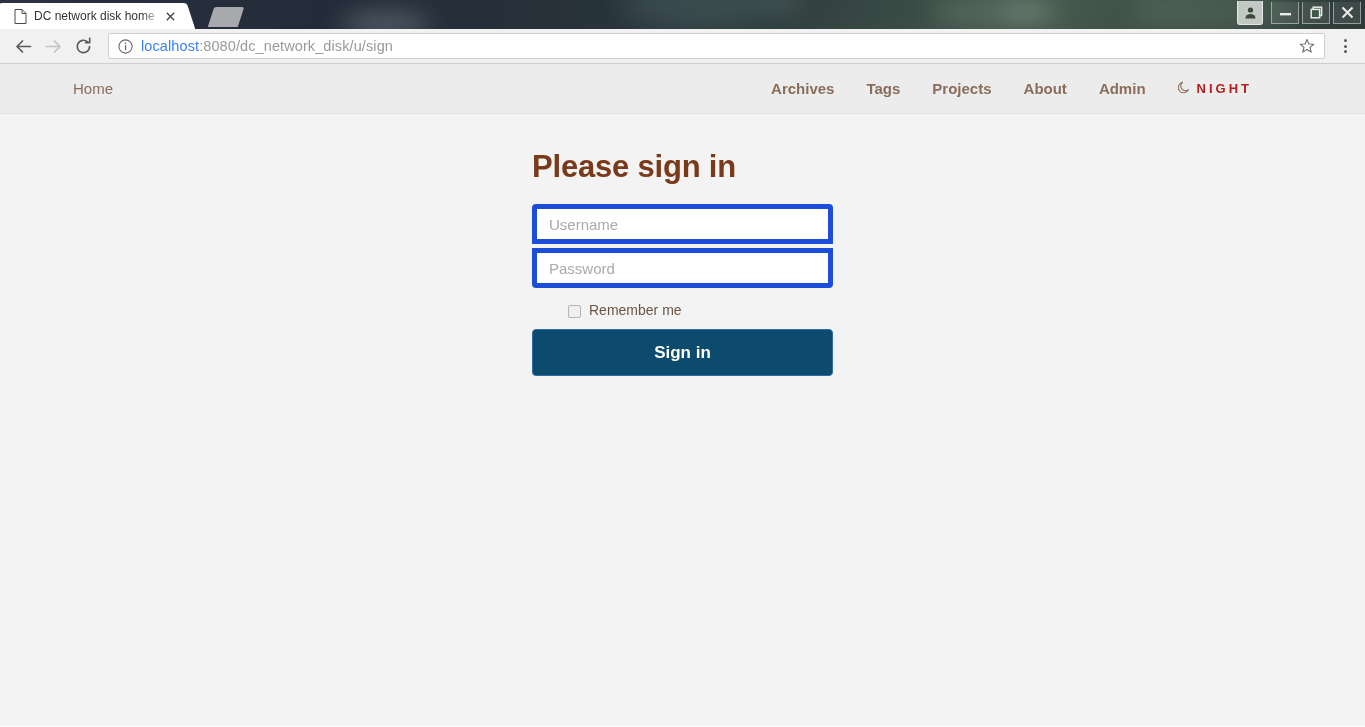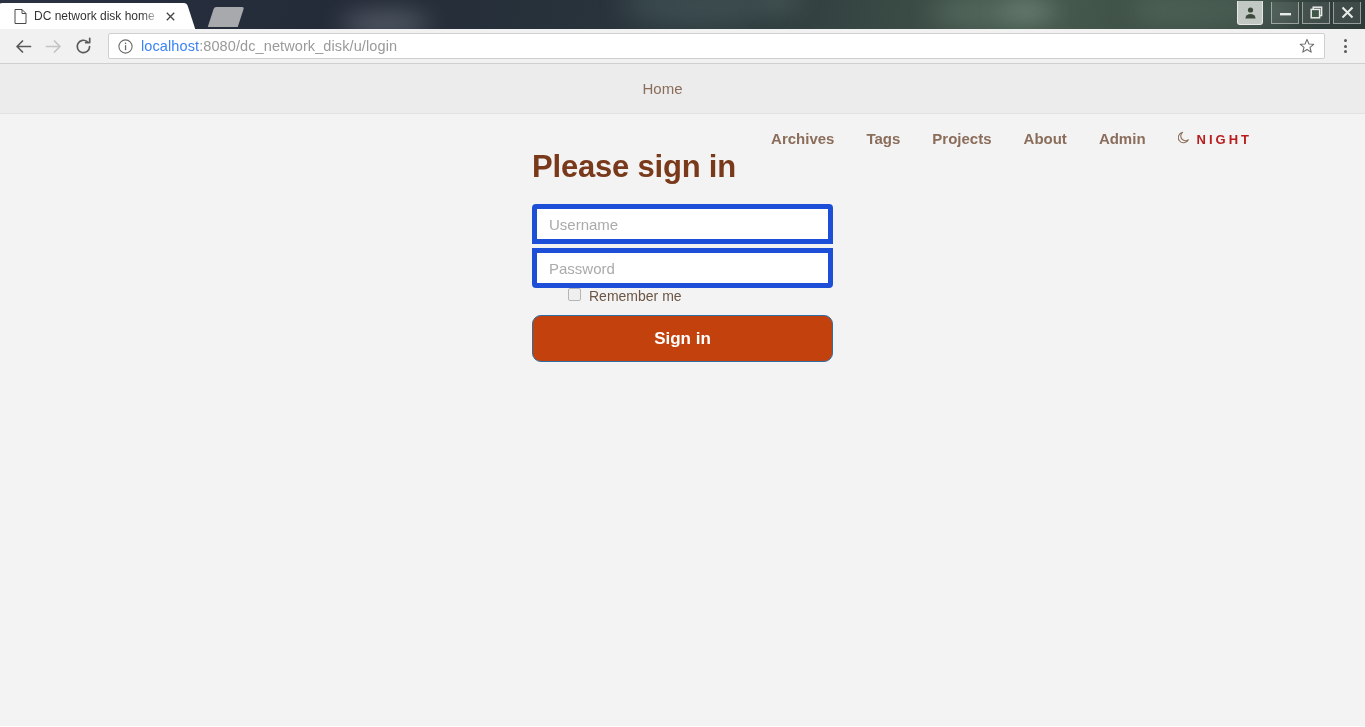--- a/index.html
+++ b/index.html
@@ -189,21 +189,20 @@
     overflow: hidden;
   }
 
   .site-nav {
     height: 50px;
     background: #ececec;
     border-bottom: 1px solid #e2e2e2;
     display: flex;
     align-items: center;
     padding: 0 113px 0 73px;
-    flex-direction: column;
   }
   .nav-left { display: flex; align-items: center; }
   .nav-right { margin-left: auto; display: flex; align-items: center; gap: 0; font-weight: bold; }
 
   .nav-link {
     font-size: 15px;
     color: #8a6d5a;
     text-decoration: none;
     padding: 0 16px;
     line-height: 50px;
@@ -252,21 +251,22 @@
     outline: none;
     font-family: "Liberation Sans", sans-serif;
     display: block;
   }
   .field::placeholder { color: #aaaaaa; }
   .field-top { border-radius: 4px 4px 0 0; }
   .field-bottom { border-radius: 0 0 4px 4px; margin-top: 4px; }
 
   .remember-row {
     display: flex;
-    align-items: flex-start;
+    align-items: flex-end;
+    margin-top: 14px;
     margin-bottom: 11px;
     padding-left: 36px;
   }
   .remember-box {
     width: 13px; height: 13px;
     border: 1px solid #b5b5b5;
     background: #efefef;
     border-radius: 2px;
     margin-right: 8px;
     cursor: pointer;
@@ -274,23 +274,23 @@
   }
   .remember-label {
     font-size: 14px;
     color: #6b5646;
     cursor: pointer;
   }
 
   .signin-btn {
     width: 301px;
     height: 47px;
-    background: #c2410c;
+    background: #0c4a6e;
     border: 1px solid #2d6da3;
-    border-radius: 9px;
+    border-radius: 4px;
     color: #fff;
     font-size: 17px;
     font-weight: bold;
     cursor: pointer;
     font-family: "Liberation Sans", sans-serif;
   }
 </style>
 </head>
 <body>
 
@@ -364,21 +364,21 @@
   </div>
 
   <div class="omnibox">
     <span class="info-icon">
       <svg width="15" height="15" viewBox="0 0 15 15">
         <circle cx="7.5" cy="7.5" r="6.6" fill="none" stroke="#6b6b6b" stroke-width="1.1"></circle>
         <rect x="6.9" y="6.2" width="1.3" height="5" fill="#6b6b6b"></rect>
         <rect x="6.9" y="3.6" width="1.3" height="1.5" fill="#6b6b6b"></rect>
       </svg>
     </span>
-    <span class="url-text"><span class="url-host">localhost</span><span>:8080/dc_network_disk/u/login</span></span>
+    <span class="url-text"><span class="url-host">localhost</span><span>:8080/dc_network_disk/u/sign</span></span>
     <span class="star-btn">
       <svg width="16" height="16" viewBox="0 0 16 16">
         <path d="M8 1.4 L9.9 6 L14.7 6.3 L11 9.4 L12.2 14.1 L8 11.5 L3.8 14.1 L5 9.4 L1.3 6.3 L6.1 6 Z" fill="none" stroke="#6b6b6b" stroke-width="1.1" stroke-linejoin="round"></path>
       </svg>
     </span>
   </div>
 
   <div class="menu-btn">
     <span class="menu-dot"></span>
     <span class="menu-dot"></span>

